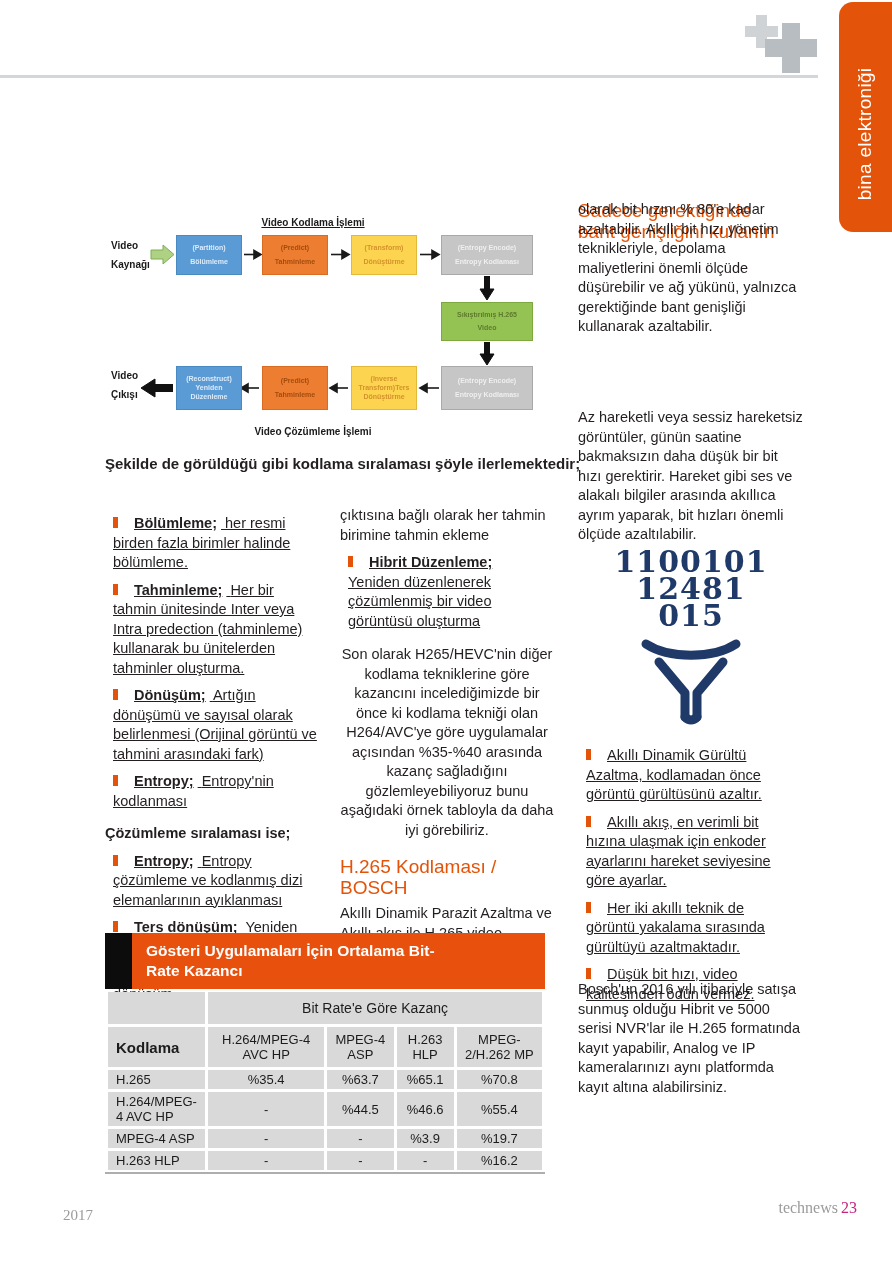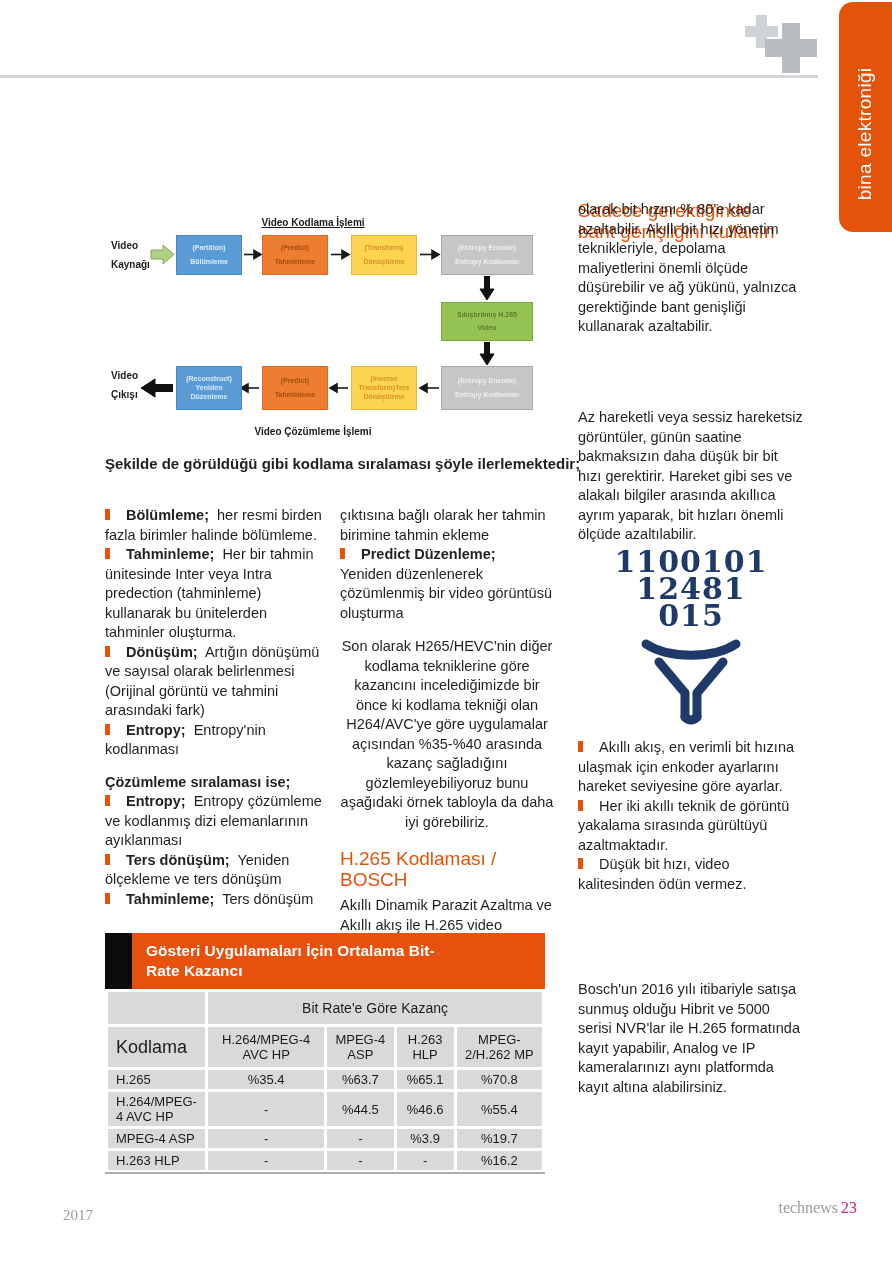--- a/index.html
+++ b/index.html
@@ -43,21 +43,21 @@
   .fb-gray   { background:#c6c6c6; border:1px solid #a9a9a9; color:#efefef; }
   .fb-green  { background:#95c353; border:1px solid #7da83f; color:#5e7a2e; }
 
   
   .caption { position:absolute; left:105px; top:455px; width:470px; font-weight:bold; font-size:15px; white-space:nowrap; }
   .col { position:absolute; font-size:14.5px; line-height:19.5px; }
   #col1 { left:105px; top:506px; width:224px; }
   #col2 { left:340px; top:506px; width:214px; }
   #col3 { left:578px; top:200px; width:226px; height:930px; }
   #col3 > div, #col3 > p { position:absolute; left:0; width:100%; }
-  p.b { margin:0; }
+  p.b { margin:8px;text-decoration:underline; }
   p.b b { margin-right:4px; }
   .sq { display:inline-block; width:5px; height:11px; background:#e35309; margin-right:16px; }
   .subhead { font-weight:bold; margin-top:13px; }
   .gap-top { margin-top:14px;text-align:center; }
   .o-head { color:#e35309; font-weight:normal; font-size:19px; line-height:21px; margin-top:16px; width:195px; }
   #col2 .para2 { margin-top:6px; }
 
   .c3-p1 { top:0; }
   .c3-head { top:144px; margin-top:0; width:200px; }
   .c3-p2 { top:208px; }
@@ -72,21 +72,21 @@
   .t-titlebar { display:flex; }
   .tt-black { width:27px; background:#0c0c0c; }
   .tt-orange { flex:1; background:#e8500e; color:#fff; font-weight:bold; font-size:15.5px; line-height:20px; padding:8px 10px 8px 14px; }
   .tt-orange div { width:300px; }
   table.grid { width:100%; border-collapse:separate; border-spacing:3px; font-size:13px; color:#1c1c1c; }
   table.grid td { background:#d9d9d9; text-align:center; padding:2px 4px; line-height:15px; }
   table.grid td.c1 { text-align:left; padding-left:8px; width:23%; }
   tr.r-span td { font-size:14px; height:32px; }
   tr.r-span td.c1 { background:#d9d9d9; }
   tr.r-head td { padding:5px 2px; }
-  tr.r-head td.c1 { font-weight:normal; font-size:18px; }
+  tr.r-head td.c1 { font-weight:bold; font-size:15px; }
   .grid-bottom { height:2px; background:#aeaeae; margin-top:-1px; }
 
   
   .footer-year { position:absolute; left:63px; top:1207px; font-family:"Liberation Serif", serif; font-size:15px; color:#9b9b9b; }
   .footer-brand { position:absolute; right:35px; top:1199px; font-family:"Liberation Serif", serif; }
   .footer-brand .brand { font-size:16px; color:#9b9b9b; }
   .footer-brand .pageno { font-size:16px; color:#c9237f; margin-left:3px; }
 </style>
 </head>
 <body>
@@ -197,21 +197,21 @@
     <p class="b"><span class="sq"></span><b>Dönüşüm;</b> <span>Artığın dönüşümü ve sayısal olarak belirlenmesi (Orijinal görüntü ve tahmini arasındaki fark)</span></p>
     <p class="b"><span class="sq"></span><b>Entropy;</b> <span>Entropy'nin kodlanması</span></p>
     <p class="subhead">Çözümleme sıralaması ise;</p>
     <p class="b"><span class="sq"></span><b>Entropy;</b> <span>Entropy çözümleme ve kodlanmış dizi elemanlarının ayıklanması</span></p>
     <p class="b"><span class="sq"></span><b>Ters dönüşüm;</b> <span>Yeniden ölçekleme ve ters dönüşüm</span></p>
     <p class="b"><span class="sq"></span><b>Tahminleme;</b> <span>Ters dönüşüm</span></p>
   </div>
 
   <div class="col" id="col2">
     <p>çıktısına bağlı olarak her tahmin birimine tahmin ekleme</p>
-    <p class="b"><span class="sq"></span><b>Predict Düzenleme;</b> <span>Yeniden düzenlenerek çözümlenmiş bir video görüntüsü oluşturma</span></p>
+    <p class="b"><span class="sq"></span><b>Hibrit Düzenleme;</b> <span>Yeniden düzenlenerek çözümlenmiş bir video görüntüsü oluşturma</span></p>
     <p class="gap-top">Son olarak H265/HEVC'nin diğer kodlama tekniklerine göre kazancını incelediğimizde bir önce ki kodlama tekniği olan H264/AVC'ye göre uygulamalar açısından %35-%40 arasında kazanç sağladığını gözlemleyebiliyoruz bunu aşağıdaki örnek tabloyla da daha iyi görebiliriz.</p>
     <h2 class="o-head">H.265 Kodlaması / BOSCH</h2>
     <p class="para2">Akıllı Dinamik Parazit Azaltma ve Akıllı akış ile H.265 video kodlaması ile birlikte tüm Bosch kameraları, görüntüye bağlı</p>
   </div>
 
   <div class="col" id="col3">
     <p class="c3-p1">olarak bit hızını % 80'e kadar azaltabilir. Akıllı bit hızı yönetim teknikleriyle, depolama maliyetlerini önemli ölçüde düşürebilir ve ağ yükünü, yalnızca gerektiğinde bant genişliği kullanarak azaltabilir.</p>
     <h2 class="o-head c3-head">Sadece gerektiğinde bant genişliğini kullanın</h2>
     <p class="c3-p2">Az hareketli veya sessiz hareketsiz görüntüler, günün saatine bakmaksızın daha düşük bir bit hızı gerektirir. Hareket gibi ses ve alakalı bilgiler arasında akıllıca ayrım yaparak, bit hızları önemli ölçüde azaltılabilir.</p>
 
@@ -225,20 +225,21 @@
         <g fill="none" stroke="#1f3a68" stroke-width="9" stroke-linecap="round" stroke-linejoin="round">
           <path d="M7,9 C30,24 74,24 97,9"></path>
           <path d="M20,27 L46,58 L46,82"></path>
           <path d="M84,27 L58,58 L58,82"></path>
           <path d="M46,82 Q52,88 58,82"></path>
         </g>
       </svg>
     </div>
 
     <div class="c3-bullets">
+      <p class="b"><span class="sq"></span><span>Akıllı Dinamik Gürültü Azaltma, kodlamadan önce görüntü gürültüsünü azaltır.</span></p>
       <p class="b"><span class="sq"></span><span>Akıllı akış, en verimli bit hızına ulaşmak için enkoder ayarlarını hareket seviyesine göre ayarlar.</span></p>
       <p class="b"><span class="sq"></span><span>Her iki akıllı teknik de görüntü yakalama sırasında gürültüyü azaltmaktadır.</span></p>
       <p class="b"><span class="sq"></span><span>Düşük bit hızı, video kalitesinden ödün vermez.</span></p>
     </div>
 
     <p class="c3-p3">Bosch'un 2016 yılı itibariyle satışa sunmuş olduğu Hibrit ve 5000 serisi NVR'lar ile H.265 formatında kayıt yapabilir, Analog ve IP kameralarınızı aynı platformda kayıt altına alabilirsiniz.</p>
   </div>
 
   <div class="table-block">
     <div class="t-titlebar">

